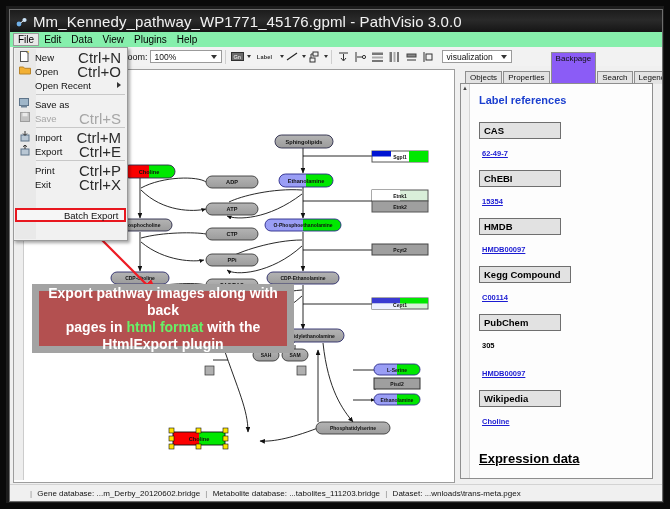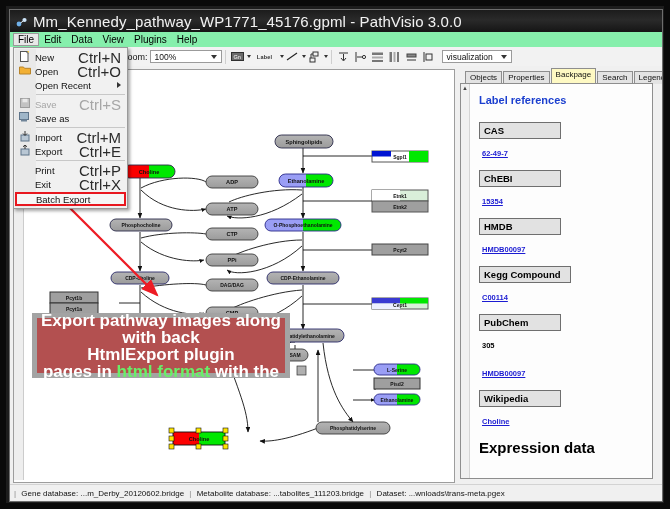--- a/index.html
+++ b/index.html
@@ -124,21 +124,21 @@
   }
   .tabstrip {
     position: absolute; left: 8px; top: 2px; height: 13px;
     display: flex; align-items: flex-end; font-size: 8px;
   }
   .tab {
     border: 1px solid #8e8e8e; border-bottom: none;
     background: #e3e3e3; padding: 1px 4px 1px 4px; margin-right: 1px;
     color: #111; line-height: 10px; margin-top: 28px;
   }
-  .tab.sel { background: #fef9c3; padding-bottom: 4px; font-weight: normal; }
+  .tab.sel { background: #8b5cf6; padding-bottom: 20px; font-weight: normal; }
   .panel-body {
     position: absolute; left: 3px; top: 14px; width: 193px; height: 396px;
     background: #fdfdfd; border: 1px solid #8e8e8e;
     box-sizing: border-box; overflow: hidden;
   }
   .panel-scroll-l {
     position: absolute; left: 0; top: 0; width: 8px; height: 100%;
     background: #f0f0f0; border-right: 1px solid #d4d4d4;
   }
   .panel-scroll-l .up {
@@ -156,30 +156,30 @@
     background: #e2e2e2; border: 1px solid #6f6f6f;
     font-size: 9.5px; font-weight: bold; color: #000;
     padding: 2px 4px; width: 82px; box-sizing: border-box;
     margin-bottom: 3px;
   }
   .xref-val {
     font-size: 7.5px; font-weight: bold; color: #1b1bd2;
     text-decoration: underline; margin: 0 0 9px 3px; display: inline-block;
   }
   .xref-val.plain { color: #000; text-decoration: none; }
-  .expr-title { font-size: 15px; font-weight: bold; color: #000; margin-top: 4px; }
+  .expr-title { font-size: 13px; font-weight: bold; color: #000; margin-top: 16px; text-decoration: underline; }
 
   
   .statusbar {
     position: absolute; left: 0; top: 474px; width: 652px; height: 16px;
     background: #f0f0f0; border-top: 1px solid #d3d3d3;
     display: flex; align-items: center;
   }
   .status-inner {
-    margin-left: 1px; font-size: 8px; color: #111; white-space: nowrap;
+    margin-left: 17px; font-size: 8px; color: #111; white-space: nowrap;
   }
   .status-sep { color: #888; margin: 0 3px; }
 
   
   .dropdown {
     position: absolute; left: 3px; top: 37px; width: 113px;
     background: #f1f1f1; border: 1px solid #9a9a9a;
     box-shadow: 2px 2px 3px rgba(0,0,0,.35);
     z-index: 50; padding: 2px 0 1px 0;
   }
@@ -200,30 +200,31 @@
   .dd-sub {
     width: 0; height: 0; border-top: 3px solid transparent;
     border-bottom: 3px solid transparent; border-left: 4px solid #333;
     margin-right: 6px;
   }
   .dd-div {
     height: 1px; background: #c8c8c8; margin: 2px 2px 2px 22px; z-index:2;
     position: relative;
   }
   .dd-row.highlight {
-    border: 2px solid #e8171f; box-sizing: border-box; margin: 1px 1px;
+    border: 2px solid #e8171f; box-sizing: border-box; margin: 17px 1px;
     background: #f6f6f6;
+    padding-left: 28px;
   }
   .dd-row.highlight .dd-lbl { padding-left: 19px; }
 
   
   .callout {
-    position: absolute; left: 22px; top: 303px; width: 248px; height: 55px;
-    background: #b35050; border: 5px solid #a3a3a3;
-    color: #ffffff; font-weight: bold; font-size: 17px;
+    position: absolute; left: 22px; top: 274px; width: 248px; height: 55px;
+    background: #b35050; border: 7px solid #a3a3a3;
+    color: #ffffff; font-weight: bold; font-size: 14px;
     display: flex; flex-direction: column; align-items: center;
     justify-content: center; text-align: center; line-height: 17px;
     z-index: 40;
   }
   .callout .hl { color: #68f068; }
   .anno-arrow { position: absolute; left: 0; top: 0; z-index: 39; pointer-events: none; }
 
   
   .ntext { font-family: "Liberation Sans", sans-serif; font-size: 5.6px; fill: #111; text-anchor: middle; font-weight: bold; }
   .ntext-sm { font-family: "Liberation Sans", sans-serif; font-size: 5px; fill: #111; text-anchor: middle; font-weight: bold; }
@@ -673,22 +674,22 @@
       <defs>
         <marker id="redAh" markerWidth="9" markerHeight="9" refX="7" refY="3.2" orient="auto">
           <path d="M0,0 L8,3.2 L0,6.4 z" fill="#ed1c24"></path>
         </marker>
       </defs>
       <path d="M58,196 L147,285" stroke="#ed1c24" stroke-width="2.2" fill="none" marker-end="url(#redAh)"></path>
     </svg>
 
     <div class="callout">
       <span>Export pathway images along with back</span>
+      <span><span>pages in </span><span class="hl">html format</span><span> with the</span></span>
       <span>HtmlExport plugin</span>
-      <span><span>pages in </span><span class="hl">html format</span><span> with the</span></span>
     </div>
 
     <div class="dropdown">
       <div class="dd-gutter"></div>
 
       <div class="dd-row">
         <span class="dd-ico">
           <svg width="10" height="11" viewBox="0 0 10 11">
               <rect x="0.5" y="0.5" width="7.5" height="10" fill="#fff" stroke="#555"></rect>
               <path d="M6 0.5 L8 2.5" stroke="#555" fill="none"></path>
@@ -710,40 +711,40 @@
       </div>
 
       <div class="dd-row">
         <span class="dd-ico"></span>
         <span class="dd-lbl">Open Recent</span>
         <span class="dd-sub"></span>
       </div>
 
       <div class="dd-div"></div>
 
+      <div class="dd-row">
+        <span class="dd-ico">
+          <svg width="11" height="10" viewBox="0 0 11 10">
+              <rect x="0.5" y="0.5" width="9" height="7" fill="#9fb6c9" stroke="#5e748a"></rect>
+              <rect x="2" y="7.5" width="6" height="2" fill="#6f8498"></rect>
+            </svg>
+        </span>
+        <span class="dd-lbl">Save as</span>
+        <span class="dd-acc"></span>
+      </div>
+
       <div class="dd-row disabled">
         <span class="dd-ico">
           <svg width="10" height="10" viewBox="0 0 10 10">
               <rect x="0.5" y="0.5" width="9" height="9" fill="#c3c3c3" stroke="#9d9d9d"></rect>
               <rect x="2.5" y="0.8" width="5" height="3.5" fill="#e9e9e9"></rect>
             </svg>
         </span>
         <span class="dd-lbl">Save</span>
         <span class="dd-acc">Ctrl+S</span>
-      </div>
-
-      <div class="dd-row">
-        <span class="dd-ico">
-          <svg width="11" height="10" viewBox="0 0 11 10">
-              <rect x="0.5" y="0.5" width="9" height="7" fill="#9fb6c9" stroke="#5e748a"></rect>
-              <rect x="2" y="7.5" width="6" height="2" fill="#6f8498"></rect>
-            </svg>
-        </span>
-        <span class="dd-lbl">Save as</span>
-        <span class="dd-acc"></span>
       </div>
 
       <div class="dd-div"></div>
 
       <div class="dd-row">
         <span class="dd-ico">
           <svg width="10" height="11" viewBox="0 0 10 11">
               <rect x="1" y="4" width="8" height="6" fill="#b9c7d4" stroke="#5e748a"></rect>
               <path d="M5 0 v4" stroke="#333"></path>
               <path d="M3 2.5 L5 4.5 L7 2.5" fill="none" stroke="#333"></path>

